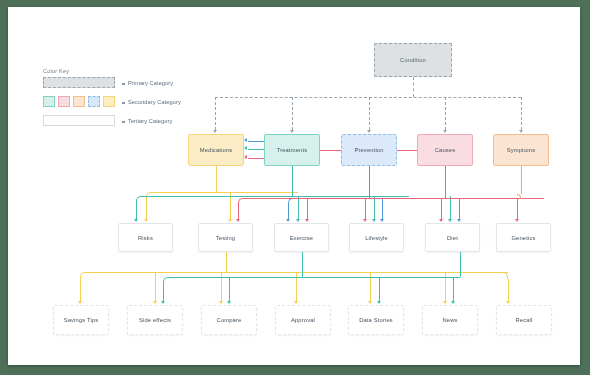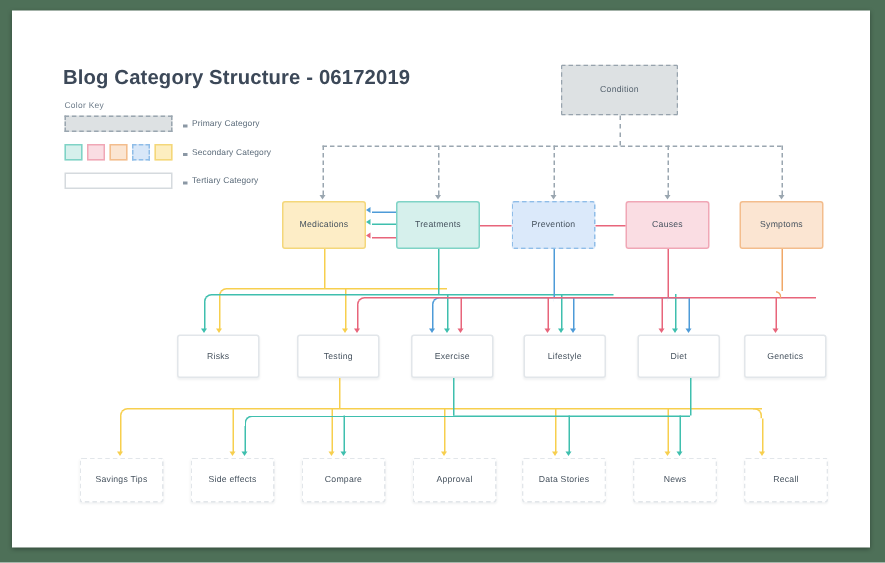--- a/index.html
+++ b/index.html
@@ -75,21 +75,20 @@
   .arw.down{border-left:2.6px solid transparent;border-right:2.6px solid transparent;border-top-width:3.4px;border-top-style:solid;}
   .arw.left{border-top:2.6px solid transparent;border-bottom:2.6px solid transparent;border-right-width:3.4px;border-right-style:solid;}
   .rnd{position:absolute;box-sizing:border-box;border-style:solid;background:transparent;}
 </style>
 </head>
 <body>
 
 <div id="card">
  <div id="stage">
 
-  <div id="title">Blog Category Structure - 06172019</div>
   <div id="key-label">Color Key</div>
 
   <div class="key-row" style="top:70px;">
     <div class="key-swatch-wide"></div>
     <div class="key-bullet"></div>
     <div class="key-text">Primary Category</div>
   </div>
 
   <div class="key-row" style="top:89px;">
     <div class="sw" style="left:0px;  background:#d6f0ec;border-color:#7fd3c6;"></div>

